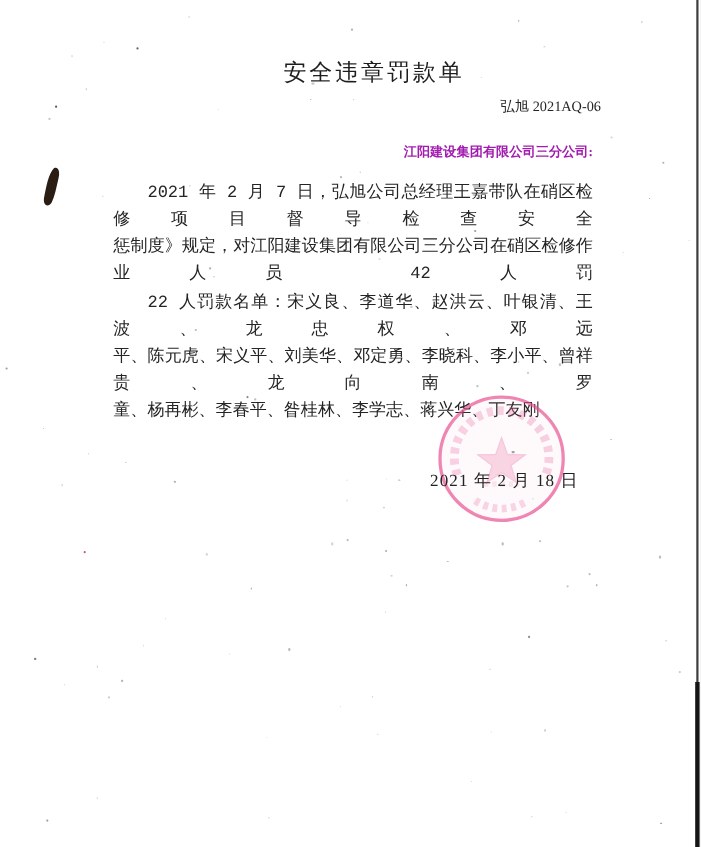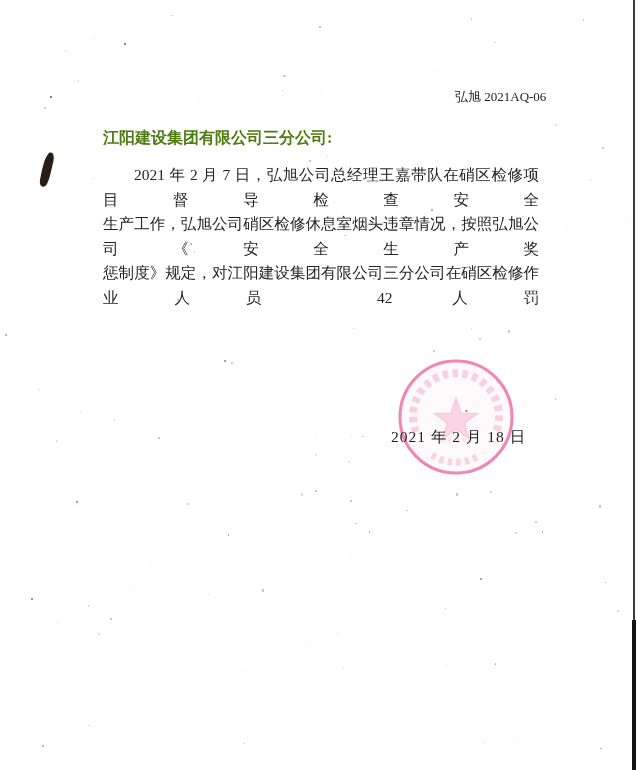--- a/index.html
+++ b/index.html
@@ -29,30 +29,32 @@
   }
   .body-block {
     position: absolute;
     top: 126px; left: 103px; width: 436px;
     font-size: 15.5px;
     line-height: 24.5px;
     color: #242424;
   }
   .addressee {
     font-weight: 700;
-    font-size: 16px;
+    font-size: 12px;
     line-height: 24px;
     margin: 0 0 13px 0;
-    color: #4d7c0f;
+    color: #a21caf;
+    text-align: right;
   }
   .para { margin: 0; }
   .p2 { margin-top: 2px; }
   .line {
     text-align: justify;
     text-align-last: justify;
+    font-family: Liberation Mono, monospace;
   }
   .line.first { text-indent: 2em; }
   .line.last { text-align-last: left; }
   .dept-line {
     position: absolute;
     top: 392px; left: 360px;
     font-size: 15.5px;
     letter-spacing: 1px;
     color: #222;
     z-index: 3;
@@ -202,29 +204,34 @@
       <span style="left: 433.382px; top: 350.446px; width: 1.81393px; height: 1.81393px; background: rgb(138, 138, 138); opacity: 0.55585;"></span>
       <span style="left: 76px; top: 501px; width: 2.4px; height: 2.4px; background: rgb(184, 67, 96); opacity: 0.85;"></span>
       <span style="left: 50px; top: 96px; width: 2px; height: 2px; background: rgb(58, 58, 58); opacity: 0.85;"></span>
       <span style="left: 124px; top: 43px; width: 2px; height: 2px; background: rgb(68, 68, 68); opacity: 0.85;"></span>
     </div>
 
   <svg class="pen-mark" viewBox="0 0 22 42">
     <path d="M12,3 C16,1 18,6 16,13 C14,21 13,28 10,34 C7,39 2,37 3,30 C5,20 7,8 12,3 Z" fill="#21140a" opacity="0.96"></path>
   </svg>
 
+  <div class="title">安全违章罚款单</div>
 
   <div class="doc-number">弘旭 2021AQ-06</div>
 
   <div class="body-block">
     <div class="addressee">江阳建设集团有限公司三分公司:</div>
     <div class="para p1">
       <div class="line first">2021 年 2 月 7 日，弘旭公司总经理王嘉带队在硝区检修项目督导检查安全</div>
-      <div class="line">生产工作，弘旭公司硝区检修休息室烟头违章情况，按照弘旭公司《安全生产奖</div>
       <div class="line">惩制度》规定，对江阳建设集团有限公司三分公司在硝区检修作业人员 42 人罚</div>
+    </div>
+    <div class="para p2">
+      <div class="line first">22 人罚款名单：宋义良、李道华、赵洪云、叶银清、王波、龙忠权、邓远</div>
+      <div class="line">平、陈元虎、宋义平、刘美华、邓定勇、李晓科、李小平、曾祥贵、龙向南、罗</div>
+      <div class="line last">童、杨再彬、李春平、昝桂林、李学志、蒋兴华、丁友刚</div>
     </div>
   </div>
 
   <svg class="stamp" viewBox="0 0 124 124">
     <circle cx="62" cy="61" r="56" fill="none" stroke="#e8478b" stroke-width="3" opacity="0.78"></circle>
     <circle cx="62" cy="61" r="56" fill="#f4a7c6" opacity="0.07"></circle>
 
     <path d="M 22,76 A 43,43 0 1 1 102,76" fill="none" stroke="#e8669d" stroke-width="8" stroke-dasharray="5.5 4.5" opacity="0.34"></path>
 
     <path d="M62,42 L67.3,57.2 L83.4,57.5 L70.6,67.2 L75.3,82.6 L62,73.4 L48.7,82.6 L53.4,67.2 L40.6,57.5 L56.7,57.2 Z" fill="#f08ab4" stroke="#e8669d" stroke-width="1.2" opacity="0.4"></path>

